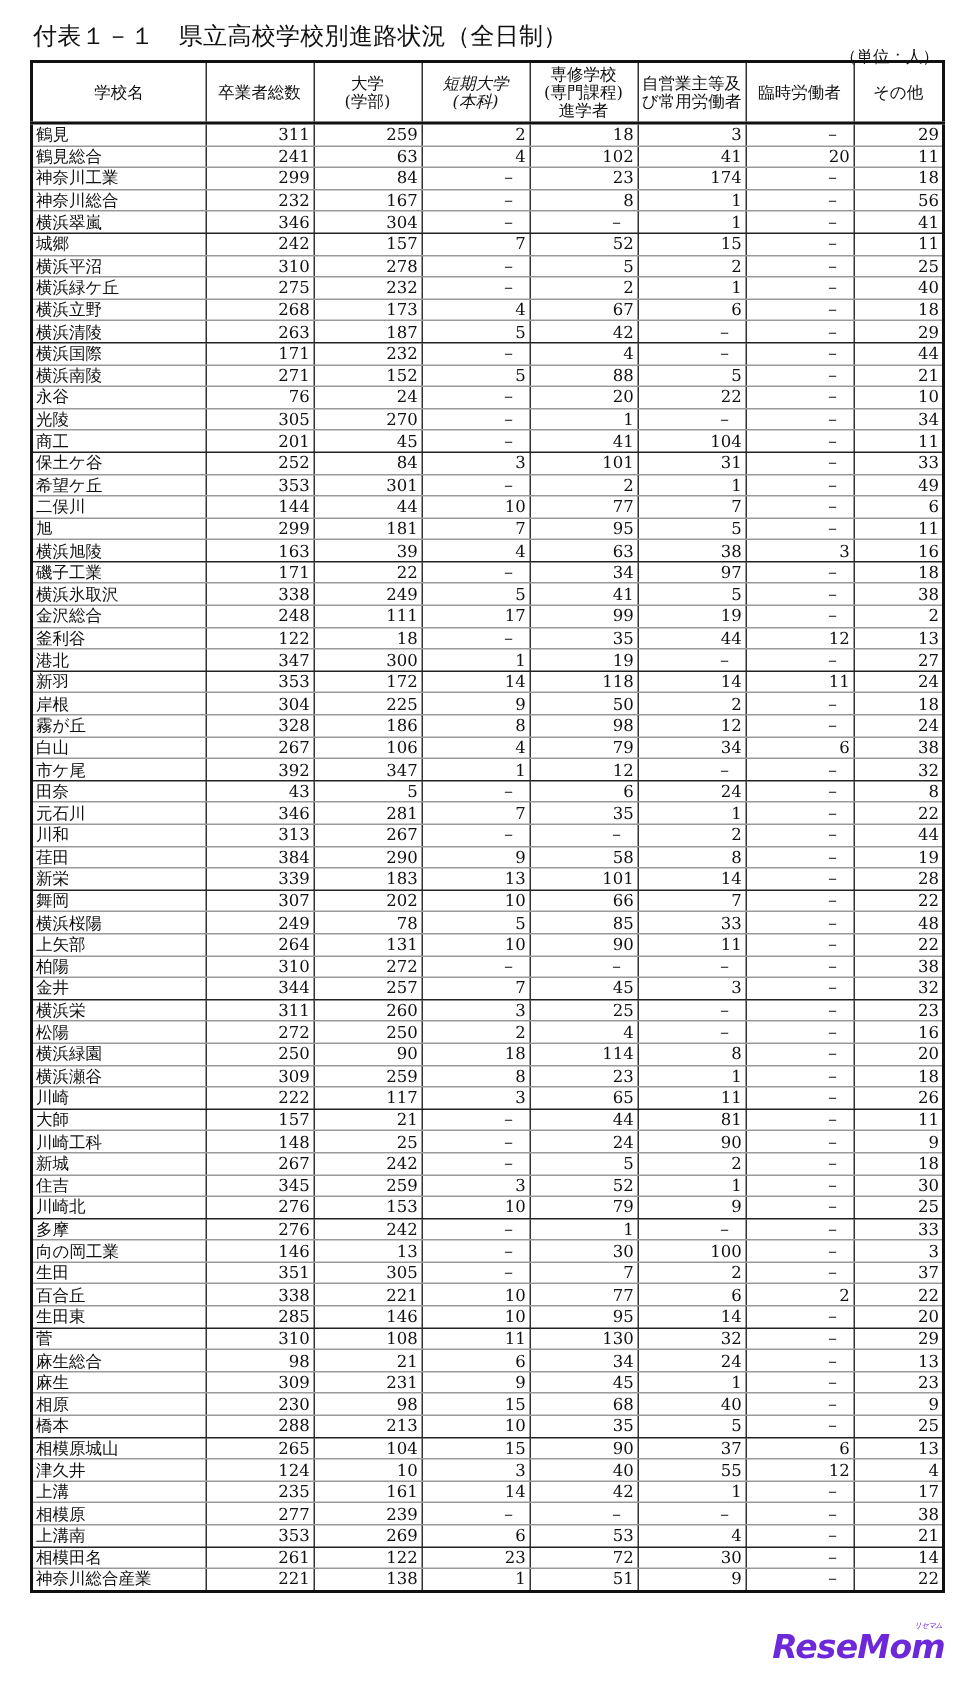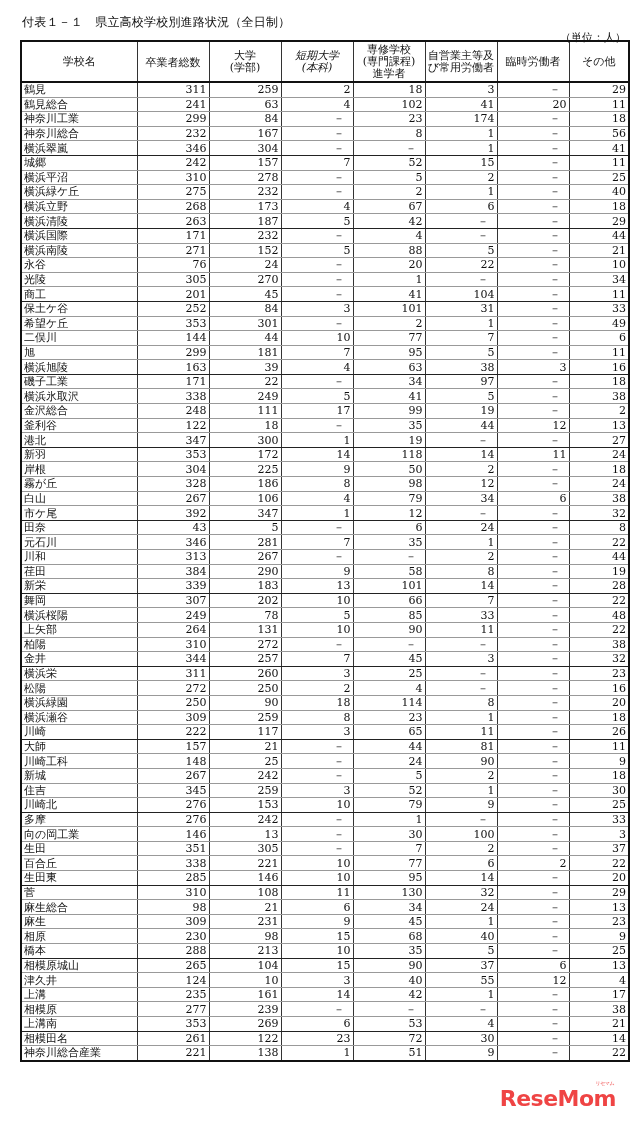--- a/index.html
+++ b/index.html
@@ -1,32 +1,32 @@
 <!DOCTYPE html>
 <html><head>
 <meta charset="utf-8">
 <style>
   html, body { margin: 0; padding: 0; background: #ffffff; }
   body { width: 640px; height: 1123px; position: relative; overflow: hidden;
          font-family: "DejaVu Serif", "Liberation Serif", serif; color: #111; }
-  .title { position: absolute; left: 22px; top: 14px; font-size: 12px; letter-spacing: 0.2px; }
+  .title { position: absolute; left: 22px; top: 14px; font-size: 16px; letter-spacing: 0.2px; }
   .unit { position: absolute; right: 14px; top: 30px; font-size: 11px; margin-left: 28px; }
   table { position: absolute; left: 20px; top: 40px; width: 608px; border-collapse: collapse;
           table-layout: fixed; border: 2px solid #111; }
   th { font-weight: normal; font-size: 11px; line-height: 12px; border: 1px solid #333;
        border-bottom: 2px solid #111; height: 39px; padding: 0 2px; text-align: center; vertical-align: middle; }
   td { font-size: 11px; height: 13.6px; line-height: 13px; padding: 0 2px; border-left: 1px solid #333;
        border-right: 1px solid #333; border-bottom: 1px solid #999; text-align: right; white-space: nowrap; overflow: hidden; }
   td.name { text-align: left; padding-left: 2px; }
   td.dash { text-align: right; padding-right: 8px; }
   tr.grp td { border-bottom: 1.5px solid #222; }
   col.c0 { width: 116px; } col.c1 { width: 72px; } col.c2 { width: 72px; } col.c3 { width: 72px; }
   col.c4 { width: 72px; } col.c5 { width: 72px; } col.c6 { width: 72px; } col.c7 { width: 60px; }
-  .logo { position: absolute; right: 24px; bottom: 12px; font-family: "DejaVu Sans", "Liberation Sans", sans-serif;
-          font-weight: bold; font-size: 22px; color: #ef4444; letter-spacing: -0.5px; }
+  .logo { position: absolute; right: 10px; bottom: 12px; font-family: "DejaVu Sans", "Liberation Sans", sans-serif;
+          font-weight: bold; font-size: 22px; color: #6d28d9; letter-spacing: -0.5px; font-style: italic; }
   .logo .kana { position: absolute; right: 2px; top: -6px; font-size: 5px; font-weight: normal; }
 </style>
 </head>
 <body>
 
 <div class="title">付表１－１　県立高校学校別進路状況（全日制）</div>
 <div class="unit">（単位：人）</div>
 
 <table>
   <colgroup>
@@ -35,21 +35,21 @@
       <col class="c2">
       <col class="c3">
       <col class="c4">
       <col class="c5">
       <col class="c6">
       <col class="c7">
   </colgroup>
   <thead>
     <tr id="hdr">
         <th style="white-space: pre-line;">学校名</th>
-        <th style="white-space: pre-line; font-family: Liberation Serif, serif;">卒業者総数</th>
+        <th style="white-space: pre-line;">卒業者総数</th>
         <th style="white-space: pre-line; margin-left: 12px;">大学
 (学部)</th>
         <th style="white-space: pre-line; font-style: italic;">短期大学
 (本科)</th>
         <th style="white-space: pre-line; margin-left: 12px;">専修学校
 (専門課程)
 進学者</th>
         <th style="white-space: pre-line;">自営業主等及
 び常用労働者</th>
         <th style="white-space: pre-line;">臨時労働者</th>

